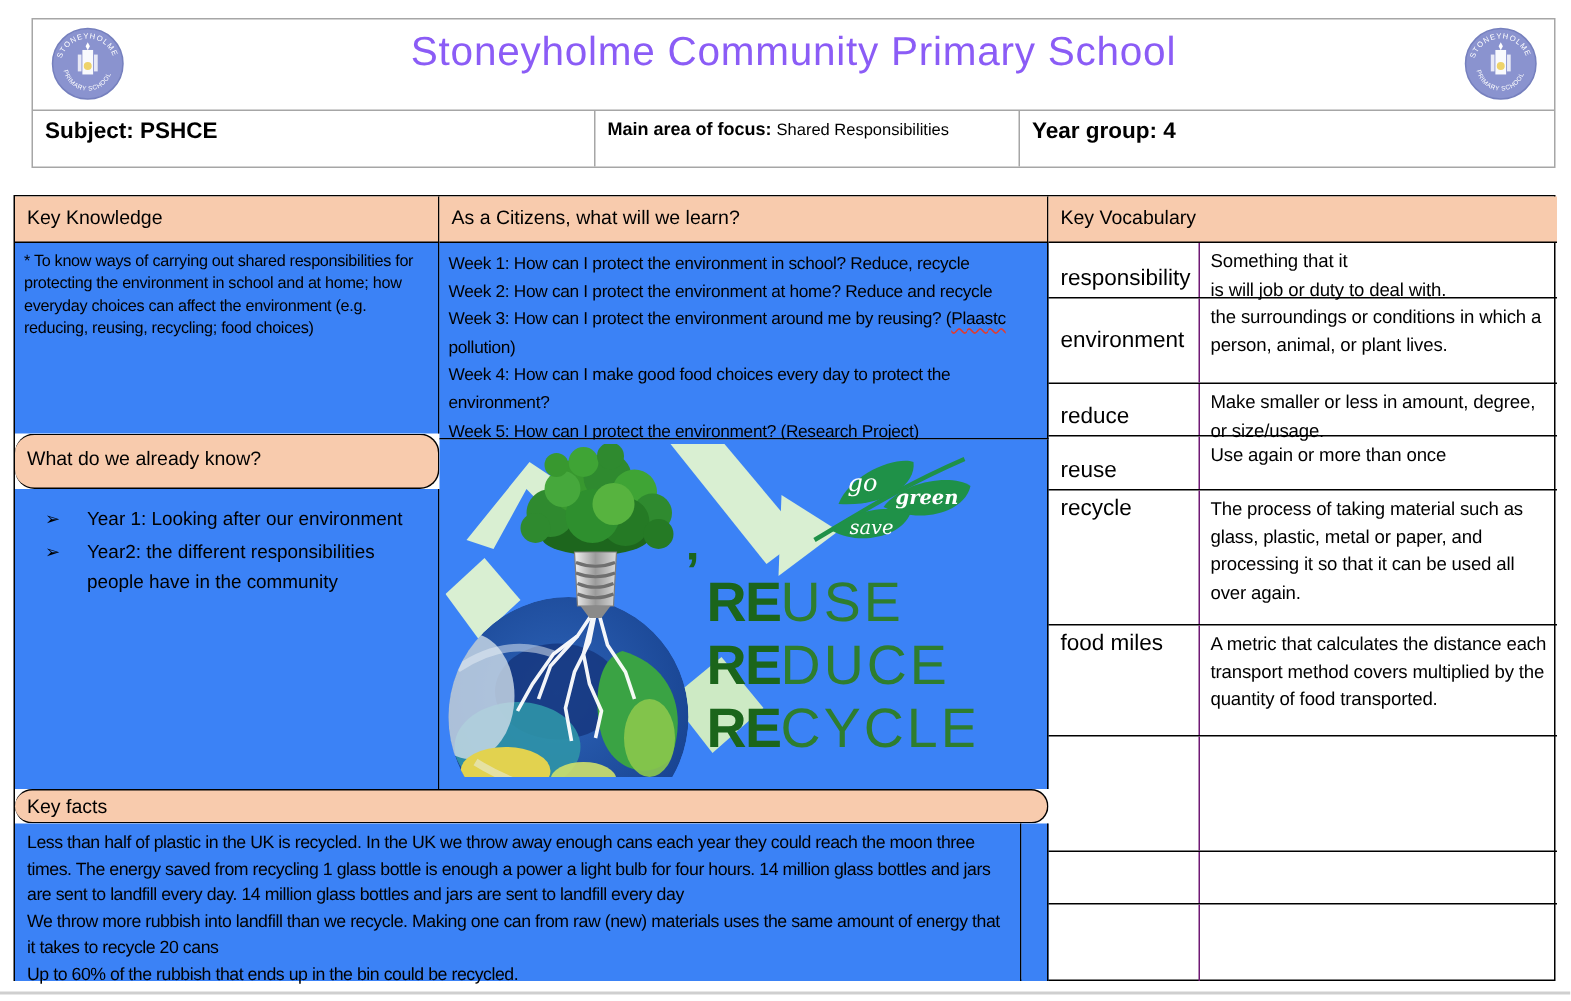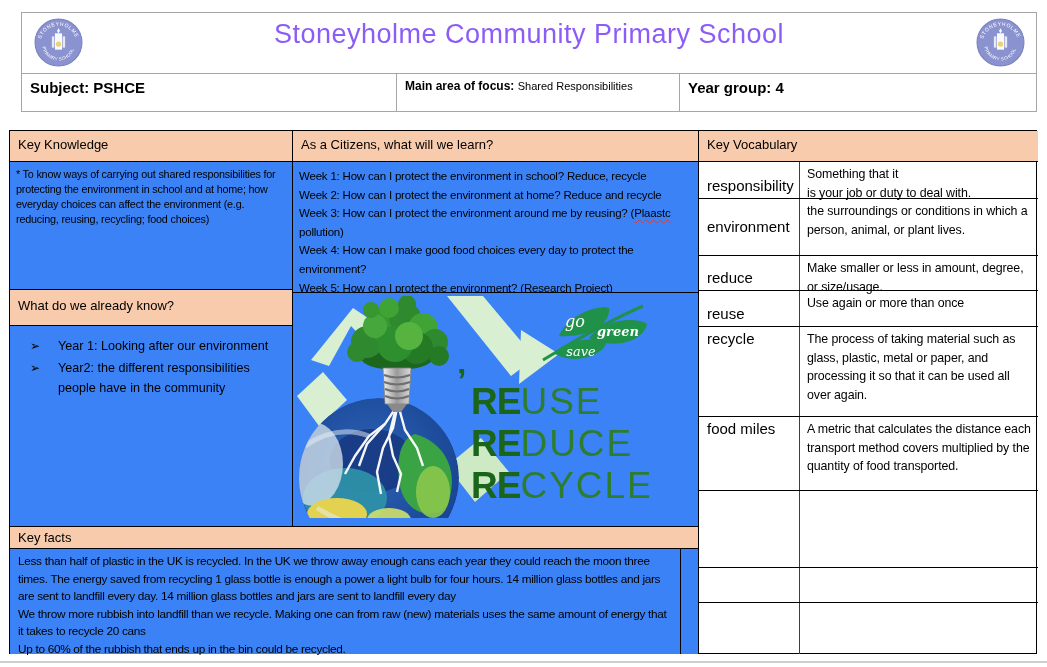--- a/index.html
+++ b/index.html
@@ -22,21 +22,21 @@
   .hc2 .focus-val{font-size:11px;font-weight:normal;}
   .hc3{flex:1;}
   
   .main-table{position:absolute;left:9px;top:130px;width:1028px;height:524px;
     border:1px solid #000;box-sizing:border-box;background:#fff;}
   .cell{position:absolute;box-sizing:border-box;background:#3b82f6;}
   .orange{background:#F8CBAD;}
   .sec-hdr{font-size:13px;padding:6px 4px 0 8px;}
   .bR{border-right:1px solid #000;}
   .bB{border-bottom:1px solid #000;}
-  .bT{border-top:1px solid #000;}
+  .bT{border-top:1px solid #000;border-radius:13px;}
   .pre{white-space:pre-line;}
   
   .kk-hdr{left:0;top:0;width:283px;height:31px;}
   .kk-body{left:0;top:31px;width:283px;height:127px;font-size:10.8px;line-height:15px;
     letter-spacing:-0.2px;padding:5px 6px;}
   .know-hdr{left:0;top:158px;width:283px;height:37px;padding-top:8px;}
   .know-body{left:0;top:195px;width:283px;height:200px;padding:10px 8px 0 20px;}
   .know-item{display:flex;font-size:12.6px;line-height:20px;margin-bottom:2px;}
   .know-item .bullet{width:28px;flex:none;font-size:12px;}
   .know-item .itxt{flex:1;padding-right:6px;}
@@ -263,21 +263,21 @@
   <div class="cell bR facts-body pre">Less than half of plastic in the UK is recycled. In the UK we throw away enough cans each year they could reach the moon three times. The energy saved from recycling 1 glass bottle is enough a power a light bulb for four hours. 14 million glass bottles and jars are sent to landfill every day. 14 million glass bottles and jars are sent to landfill every day
 We throw more rubbish into landfill than we recycle. Making one can from raw (new) materials uses the same amount of energy that it takes to recycle 20 cans
 Up to 60% of the rubbish that ends up in the bin could be recycled.</div>
   <div class="cell bR facts-side"></div>
 
   <div class="cell orange sec-hdr bB voc-hdr">Key Vocabulary</div>
 
   <div class="vrow r0">
     <div class="vword vbottom">responsibility</div>
     <div class="vdef pre">Something that it
-is your job or duty to deal with.</div>
+is will job or duty to deal with.</div>
   </div>
   <div class="vrow r1">
     <div class="vword vcenter">environment</div>
     <div class="vdef">the surroundings or conditions in which a person, animal, or plant lives.</div>
   </div>
   <div class="vrow r2">
     <div class="vword vbottom">reduce</div>
     <div class="vdef">Make smaller or less in amount, degree, or size/usage.</div>
   </div>
   <div class="vrow r3">

